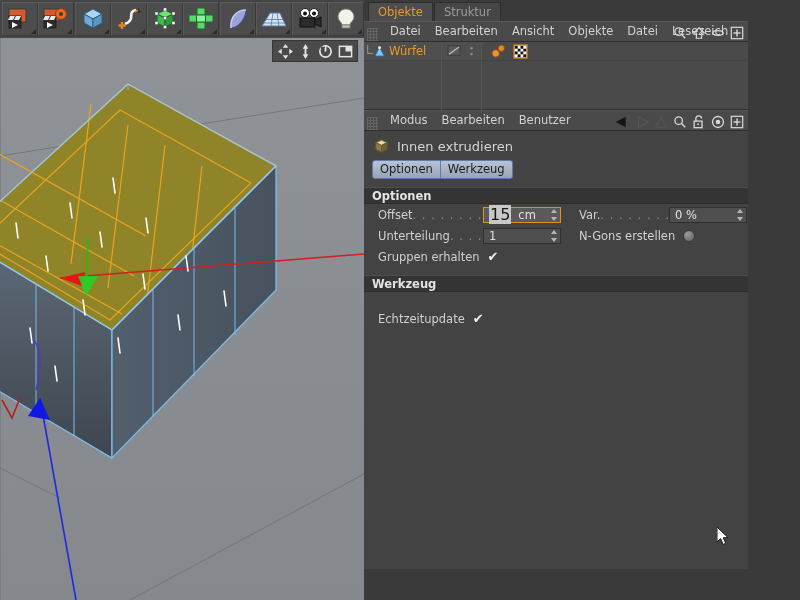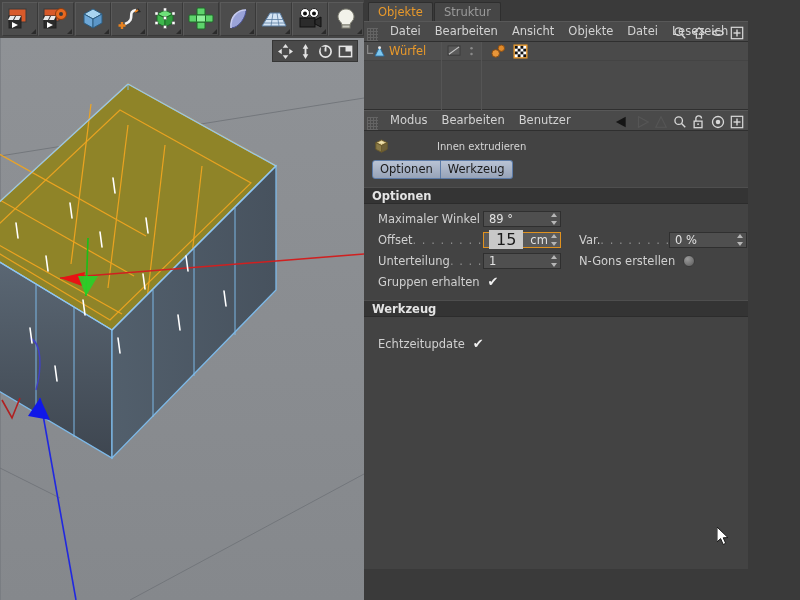--- a/index.html
+++ b/index.html
@@ -108,21 +108,21 @@
   }
   .obj-name { font-size: 11.5px; color: #e8992b; margin-left: 3px; }
 
   
   #attr-body { background: #434343; height: 438px; position: relative; }
 
   .obj-title {
     display: flex; align-items: center; gap: 7px;
     padding: 7px 0 5px 9px;
   }
-  .obj-title span { font-size: 10px; color: #d4d4d4; margin-left: 40px; }
+  .obj-title span { font-size: 13px; color: #d4d4d4; }
 
   .modetabs { display: flex; padding-left: 8px; gap: 0; }
   .modetab {
     font-size: 11.5px; color: #1b1b1b;
     background: linear-gradient(#b9c3d4, #97a3b8);
     border: 1px solid #5d7ca8;
     padding: 1px 7px 2px;
     line-height: 14px;
   }
   .modetab:first-child { border-radius: 3px 0 0 3px; }
@@ -149,21 +149,21 @@
     position: relative; height: 16px;
     background: #4f4f4f;
     border: 1px solid #2f2f2f;
     border-top-color: #303030;
     display: flex; align-items: center;
     padding-left: 5px;
   }
   .numfield .val { font-size: 11.5px; color: #e2e2e2; }
   .numfield.focused { border: 1px solid #e0921f; background: #5a5a5a; }
   .numfield .sel {
-    background: #c8c8c8; color: #1a1a1a; padding: 0 7px;
+    background: #c8c8c8; color: #1a1a1a; padding: 0 1px;
   }
   .spin {
     position: absolute; right: 3px; top: 50%; transform: translateY(-50%);
     width: 7px; height: 12px;
     display: flex; flex-direction: column; justify-content: space-between; align-items: center;
   }
   .spin i { display:block; width:0; height:0; border-left:3.5px solid transparent; border-right:3.5px solid transparent; }
   .spin i.up { border-bottom: 4px solid #b6b6b6; }
   .spin i.dn { border-top: 4px solid #b6b6b6; }
 
@@ -585,30 +585,20 @@
         <span>Innen extrudieren</span>
       </div>
 
       <div class="modetabs">
         <div class="modetab">Optionen</div>
         <div class="modetab">Werkzeug</div>
       </div>
 
       <div class="section-head">Optionen</div>
 
-      <div class="row" style="margin-top:4px">
-        <div class="lbl" style="width:105px">Maximaler Winkel</div>
-        <div class="numfield" style="width:78px">
-          <span class="val">89 °</span>
-          <span class="spin">
-              <i class="up"></i>
-              <i class="dn"></i>
-            </span>
-        </div>
-      </div>
 
       <div class="row">
         <div class="lbl" style="width:105px">
           <span>Offset</span><span class="dots">. . . . . . . . . . .</span>
         </div>
         <div class="numfield focused" style="width:78px">
           <span class="sel">15</span>
           <span class="val" style="margin-left:7px">cm</span>
           <span class="spin">
               <i class="up"></i>

